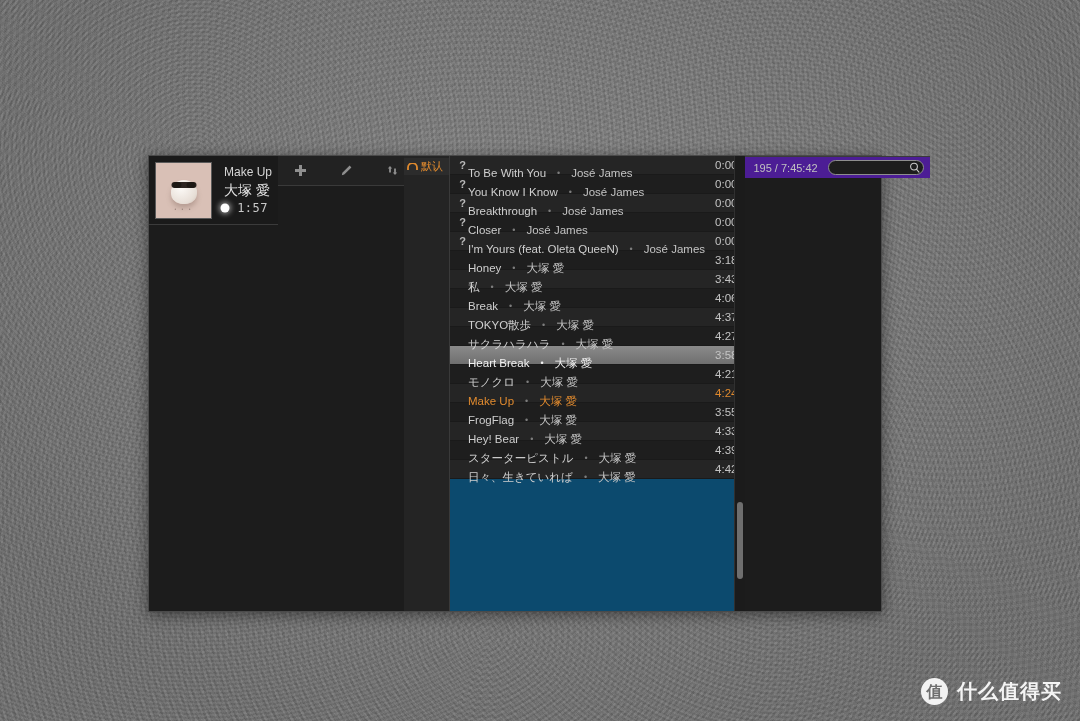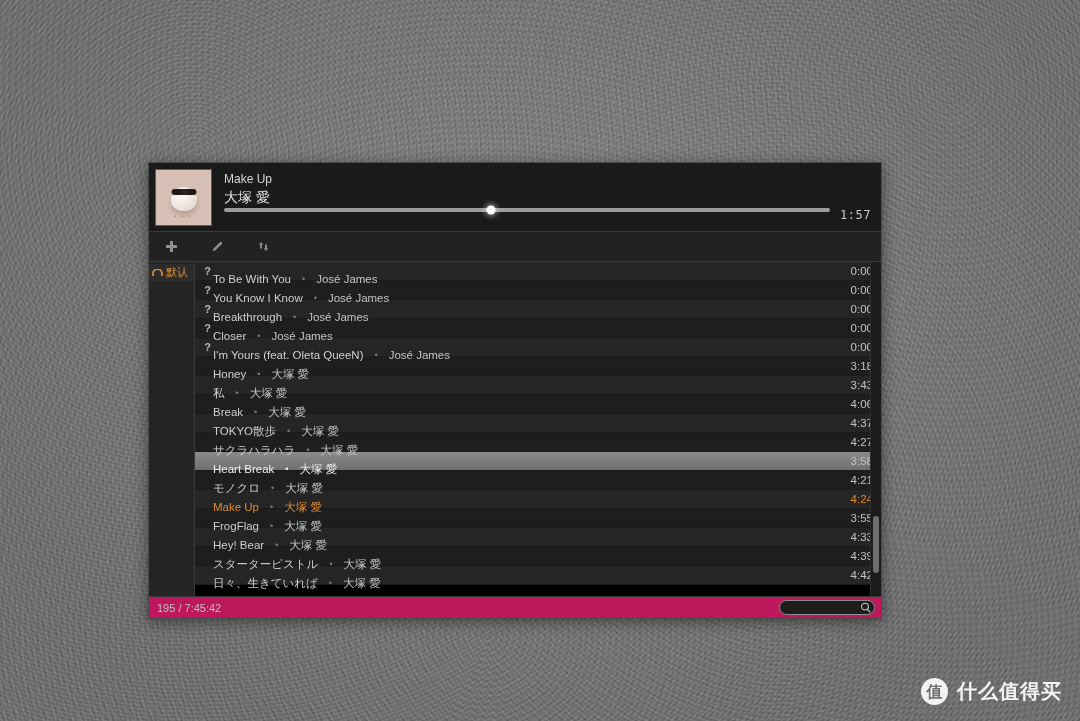--- a/index.html
+++ b/index.html
@@ -29,29 +29,29 @@
   #desktop-sheen {
     position: absolute;
     inset: 0;
     background: radial-gradient(ellipse at 50% 42%, rgba(255,255,255,0.06), rgba(0,0,0,0.10) 78%);
   }
 
   
   #player-window {
     position: absolute;
     left: 148px;
-    top: 162px;
+    top: 155px;
     width: 734px;
     height: 457px;
     background: #1c1c1c;
     border: 1px solid #4a4a4a;
     box-shadow: 0 3px 14px rgba(0,0,0,0.45);
     box-sizing: border-box;
     display: flex;
-    flex-direction: column;
+    flex-direction: row;
   }
 
   
   .now-playing {
     height: 69px;
     background: #1a1a1a;
     border-bottom: 1px solid #3b3b3b;
     display: flex;
     align-items: stretch;
     padding: 6px;
@@ -133,20 +133,21 @@
     color: #e2e2e2;
     font-size: 14px;
     line-height: 18px;
     margin-top: 2px;
     white-space: nowrap;
     overflow: hidden;
   }
   .seek-row {
     margin-top: auto;
     display: flex;
+    align-items: center;
     gap: 9px;
     padding-bottom: 3px;
     padding-right: 4px;
   }
   .seek-track {
     position: relative;
     flex: 1 1 auto;
     height: 4px;
     background: #9b9b9b;
     border-radius: 2px;
@@ -190,21 +191,21 @@
     justify-content: center;
     color: #8f8f8f;
   }
   .tb-btn svg { display: block; }
 
   
   .window-body {
     flex: 1 1 auto;
     display: flex;
     min-height: 0;
-    background: #000000;
+    background: #0c4a6e;
   }
   .sidebar {
     width: 45px;
     flex: 0 0 auto;
     background: #242424;
     border-right: 1px solid #3a3a3a;
     padding-top: 2px;
   }
   .pl-item {
     display: flex;
@@ -308,21 +309,21 @@
     left: 2px;
     width: 6px;
     border-radius: 3px;
     background: #6e6e6e;
   }
 
   
   .statusbar {
     height: 21px;
     flex: 0 0 auto;
-    background: #be185d;
+    background: #4c1d95;
     border-top: 1px solid #3a3a3a;
     display: flex;
     align-items: center;
     padding: 0 6px 0 8px;
     gap: 10px;
   }
   .status-text {
     flex: 1 1 auto;
     color: #c0c0c0;
     font-size: 11px;

